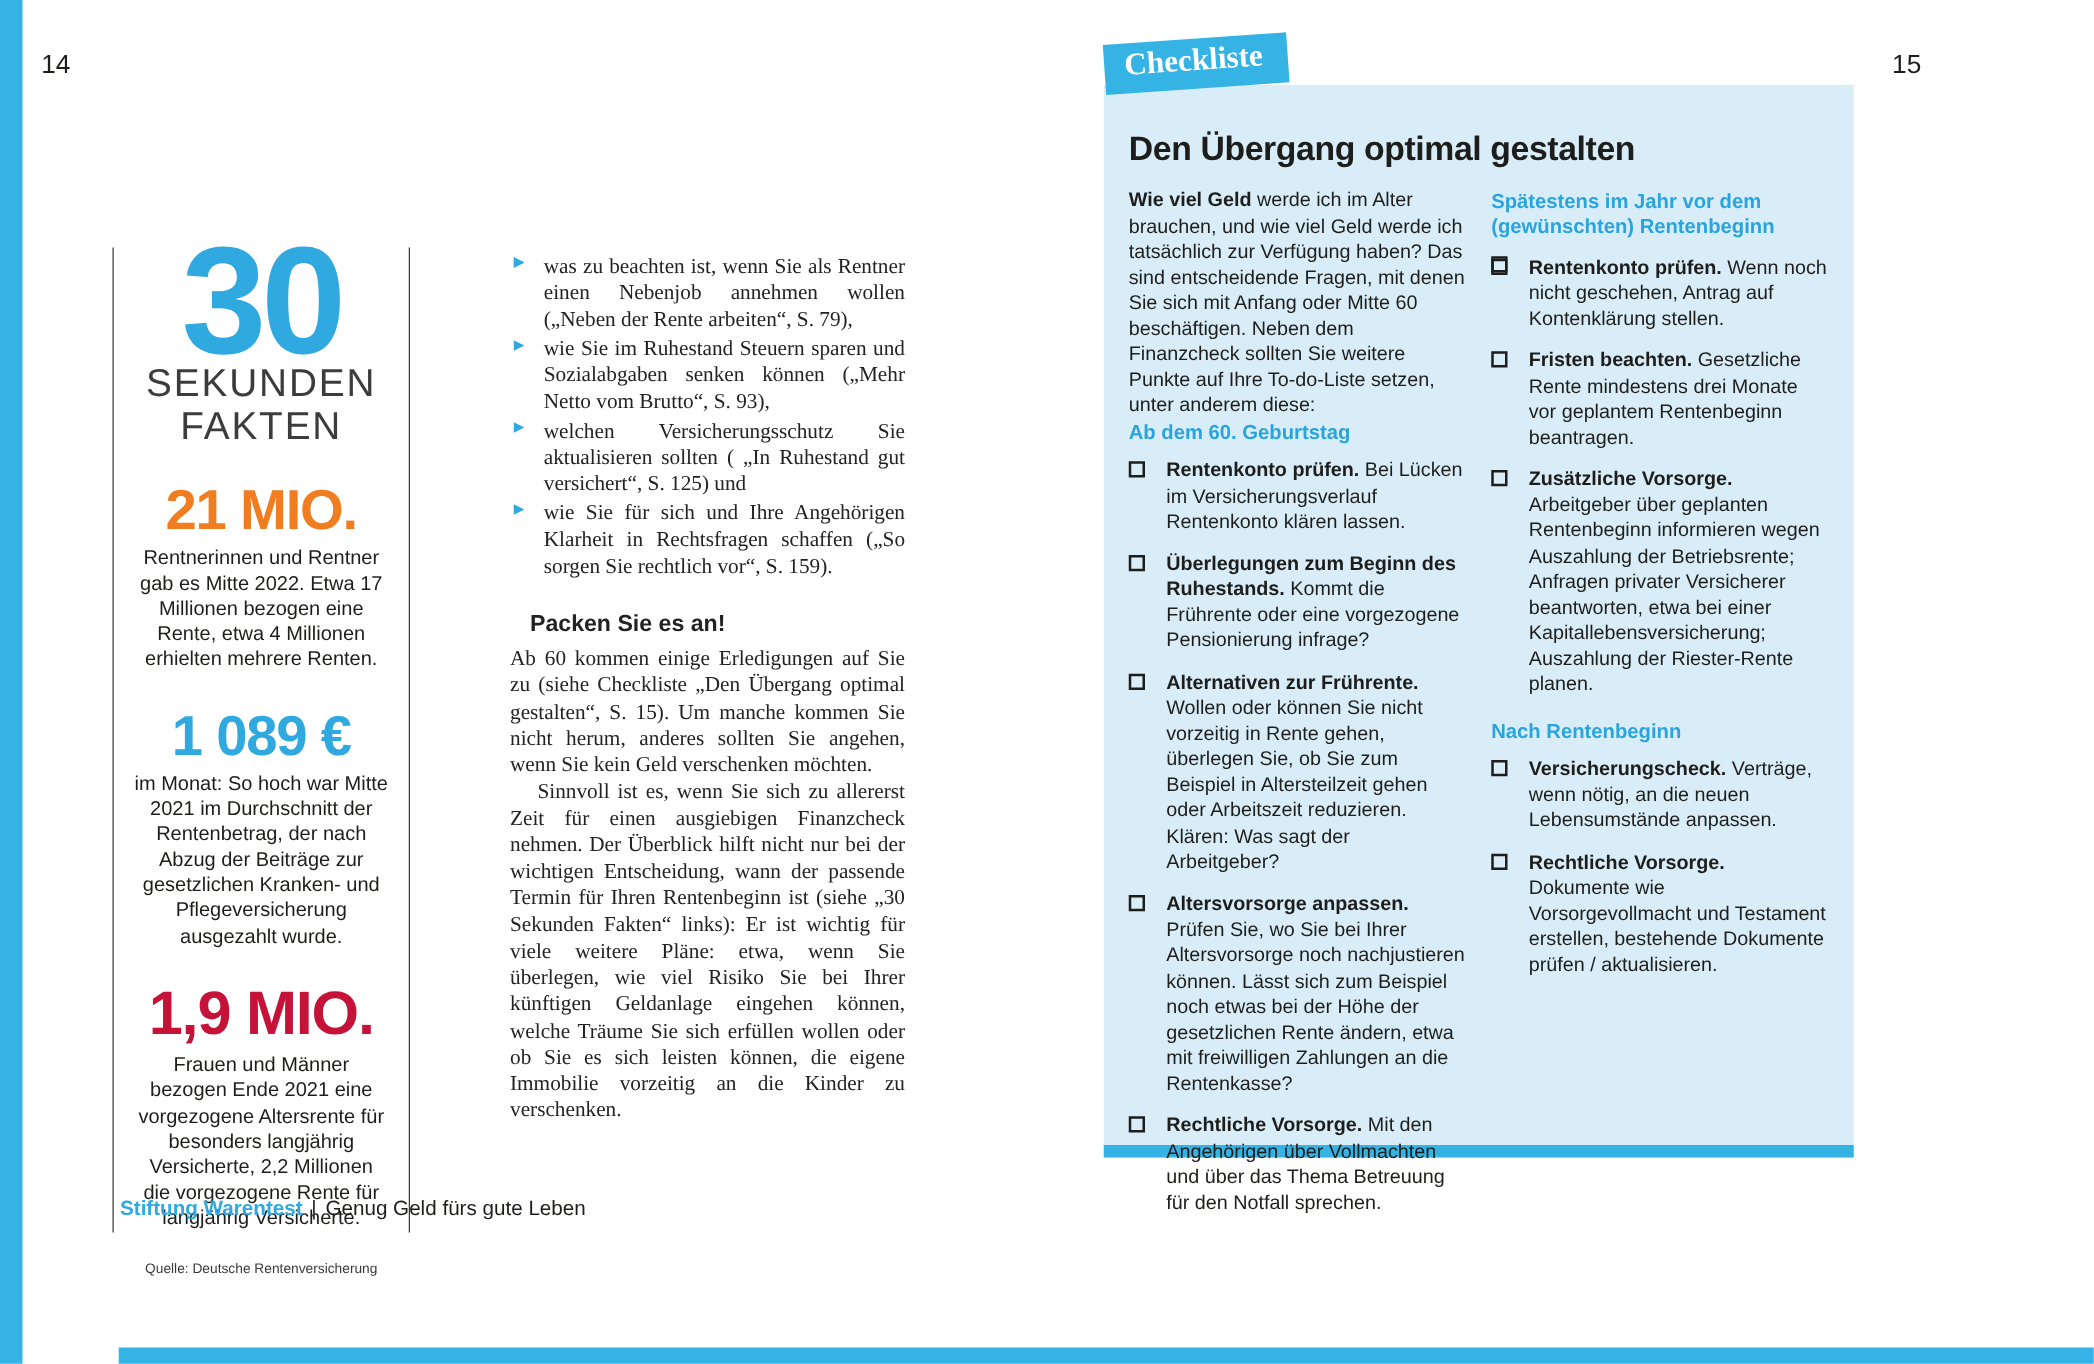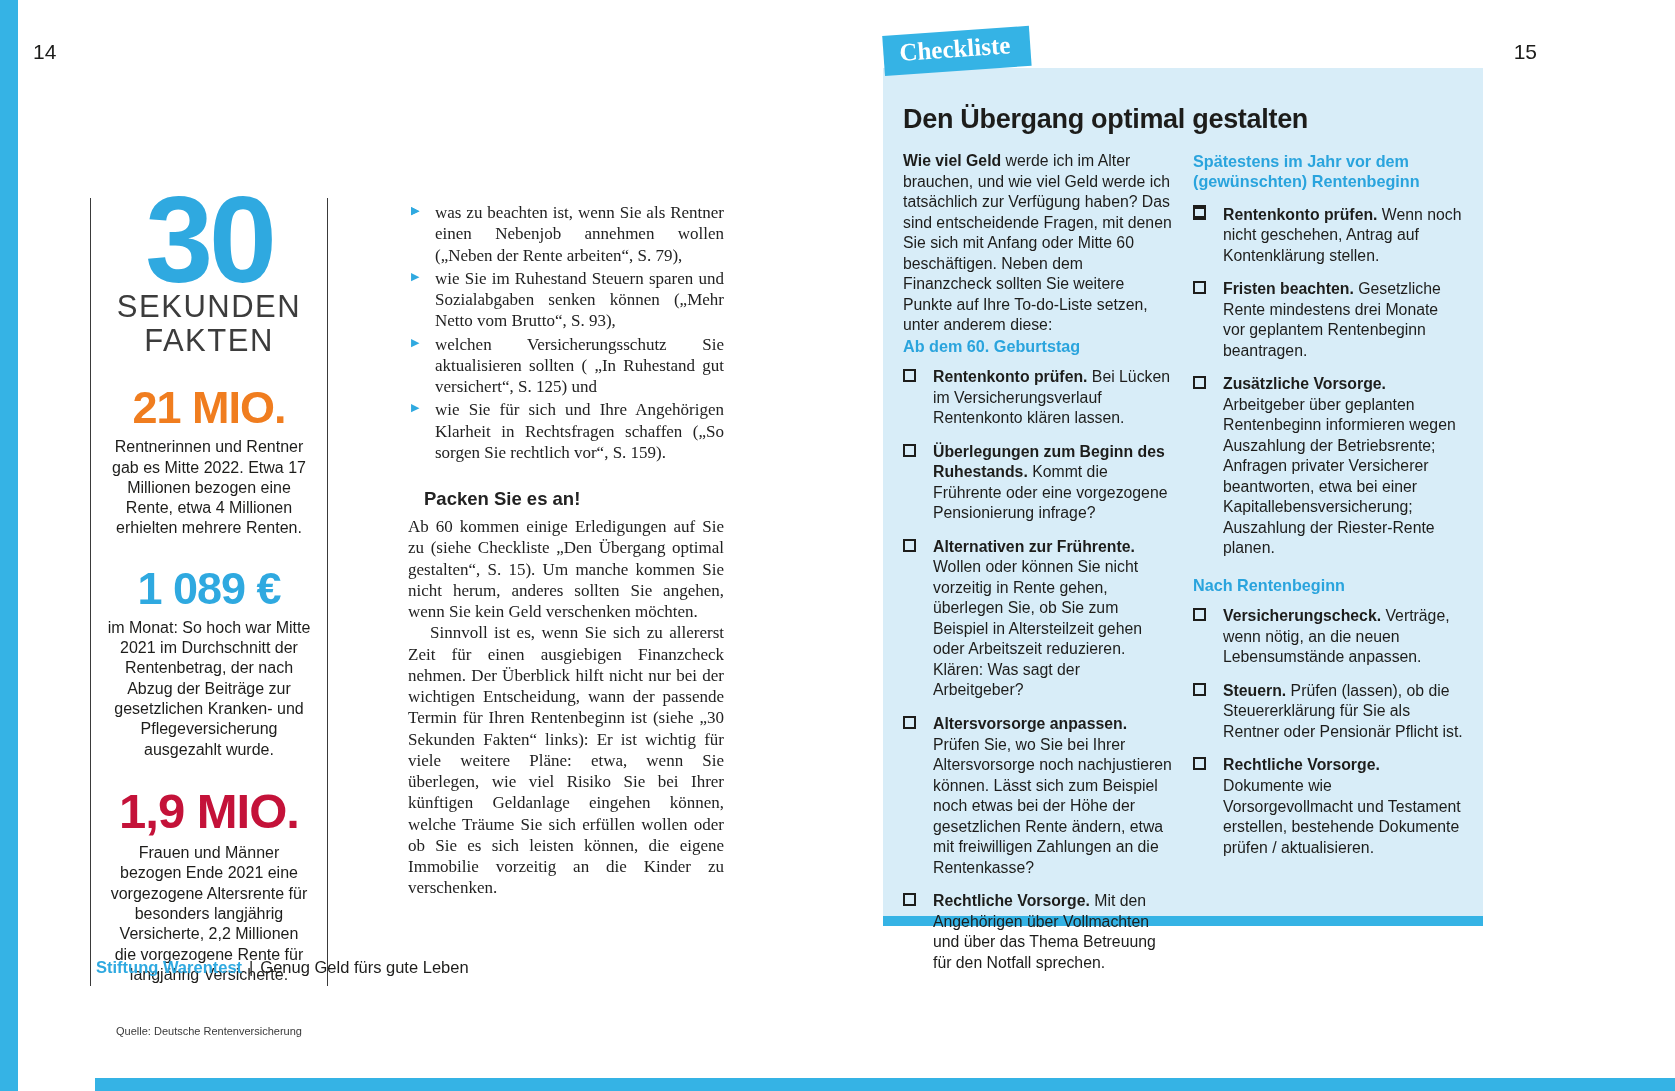--- a/index.html
+++ b/index.html
@@ -21,21 +21,21 @@
     border-left:1.5px solid #3a3a3a; border-right:1.5px solid #3a3a3a;
     text-align:center; padding:0 16px;
   }
   .fact-big { font-size:122px; font-weight:700; color:#2fa9e0; line-height:0.82; letter-spacing:-4px; margin-top:-8px; }
   .fact-label { font-size:31px; letter-spacing:1.5px; color:#3c3c3c; line-height:1.1; }
   .stat-value { font-size:45px; font-weight:700; letter-spacing:-1px; margin-top:27px; line-height:1; }
   .stat-orange .stat-value { color:#f07d1f; }
   .stat-blue   .stat-value { color:#2fa9e0; }
   .stat-red    .stat-value { color:#c41239; font-size:49px; }
   .stat-text { font-size:16px; line-height:1.27; margin-top:7px; color:#1d1d1b; }
-  .fact-source { font-size:11px; margin-top:40px; color:#3a3a3a; }
+  .fact-source { font-size:11px; margin-top:24px; color:#3a3a3a; }
 
   
   .middle-col {
     position:absolute; left:408px; top:200px; width:316px;
     font-family:"Liberation Serif", serif; font-size:17px; line-height:1.25;
     text-align:justify; color:#222;
   }
   .bullet { position:relative; padding-left:27px; margin-bottom:2px; }
   .bullet-marker { position:absolute; left:3px; top:2px; color:#2fa9e0; font-size:11px; }
   .middle-heading { font-family:"Liberation Sans", sans-serif; font-weight:700; font-size:18.5px; margin:24px 16px 6px; text-align:left; }
@@ -130,21 +130,20 @@
     </div>
     <div class="pcol">
       <div>
           <div class="subhead">Spätestens im Jahr vor dem (gewünschten) Rentenbeginn</div>
           <div class="check-item"><span class="checkbox"></span></div>
           <div class="check-item"><span class="checkbox"></span><span><span class="lead">Rentenkonto prüfen. </span><span>Wenn noch nicht geschehen, Antrag auf Kontenklärung stellen.</span></span></div>
           <div class="check-item"><span class="checkbox"></span><span><span class="lead">Fristen beachten. </span><span>Gesetzliche Rente mindestens drei Monate vor geplantem Rentenbeginn beantragen.</span></span></div>
           <div class="check-item"><span class="checkbox"></span><span><span class="lead">Zusätzliche Vorsorge. </span><span>Arbeitgeber über geplanten Rentenbeginn informieren wegen Auszahlung der Betriebsrente; Anfragen privater Versicherer beantworten, etwa bei einer Kapitallebensversicherung; Auszahlung der Riester-Rente planen.</span></span></div>
           <div class="subhead">Nach Rentenbeginn</div>
           <div class="check-item"><span class="checkbox"></span><span><span class="lead">Versicherungscheck. </span><span>Verträge, wenn nötig, an die neuen Lebensumstände anpassen.</span></span></div>
-          <div class="check-item"><span class="checkbox"></span><span><span class="lead">Steuern. </span><span>Prüfen (lassen), ob die Steuererklärung für Sie als Rentner oder Pensionär Pflicht ist.</span></span></div>
           <div class="check-item"><span class="checkbox"></span><span><span class="lead">Rechtliche Vorsorge. </span><span>Dokumente wie Vorsorgevollmacht und Testament erstellen, bestehende Dokumente prüfen / aktualisieren.</span></span></div>
         </div>
     </div>
   </div>
 </section>
 
 <div class="footer">
   <span class="brand">Stiftung Warentest</span><span class="sep">|</span><span>Genug Geld fürs gute Leben</span>
 </div>
 

